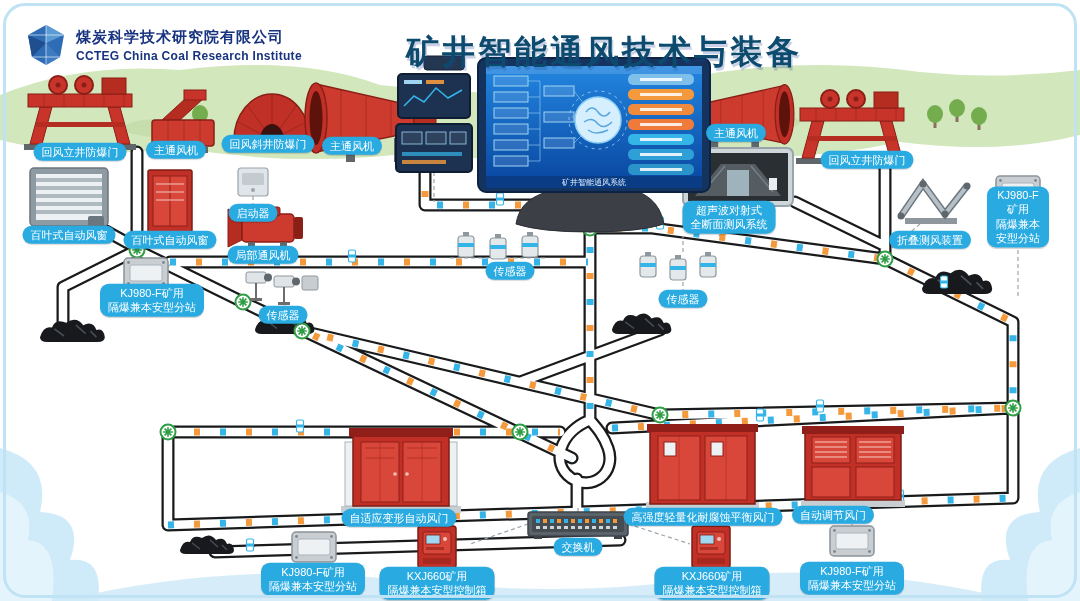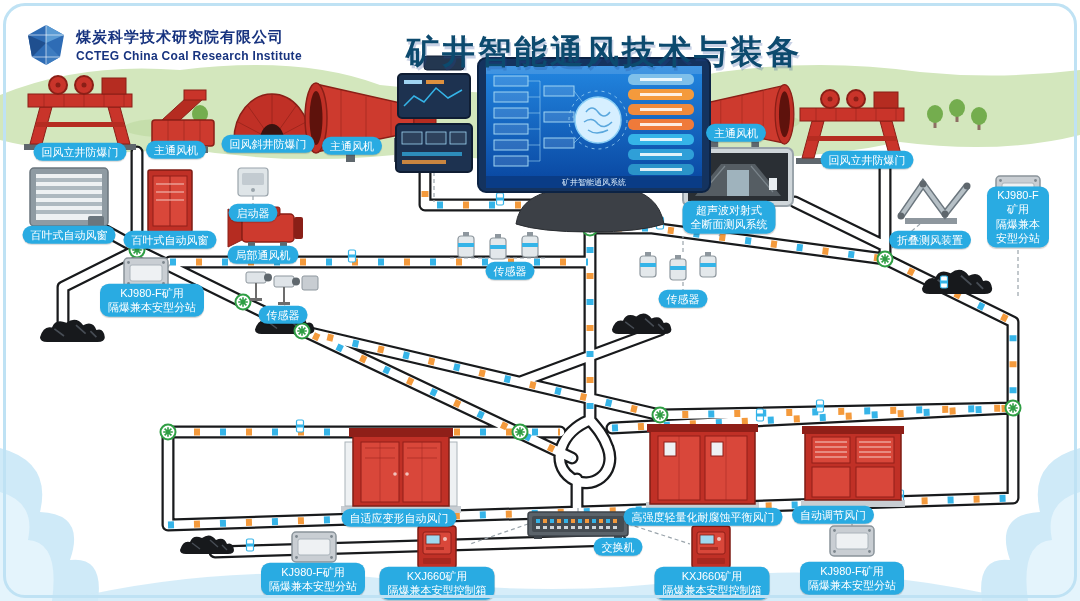--- a/index.html
+++ b/index.html
@@ -420,21 +420,21 @@
       <div class="pill" style="left: 510px; top: 271px;">传感器</div>
       <div class="pill" style="left: 683px; top: 299px;">传感器</div>
       <div class="pill" style="left: 729px; top: 217px;">超声波对射式
 全断面测风系统</div>
       <div class="pill" style="left: 736px; top: 133px;">主通风机</div>
       <div class="pill" style="left: 867px; top: 160px;">回风立井防爆门</div>
       <div class="pill" style="left: 930px; top: 232px; margin-top: 8px;">折叠测风装置</div>
       <div class="pill" style="left: 1018px; top: 217px;">KJ980-F矿用
 隔爆兼本安型分站</div>
       <div class="pill" style="left: 399px; top: 518px;">自适应变形自动风门</div>
-      <div class="pill" style="left: 578px; top: 547px; margin-left: 40px;">交换机</div>
+      <div class="pill" style="left: 578px; top: 547px;">交换机</div>
       <div class="pill" style="left: 703px; top: 517px;">高强度轻量化耐腐蚀平衡风门</div>
       <div class="pill" style="left: 833px; top: 515px;">自动调节风门</div>
       <div class="pill" style="left: 313px; top: 579px;">KJ980-F矿用
 隔爆兼本安型分站</div>
       <div class="pill" style="left: 437px; top: 583px;">KXJ660矿用
 隔爆兼本安型控制箱</div>
       <div class="pill" style="left: 712px; top: 583px;">KXJ660矿用
 隔爆兼本安型控制箱</div>
       <div class="pill" style="left: 852px; top: 578px;">KJ980-F矿用
 隔爆兼本安型分站</div>

